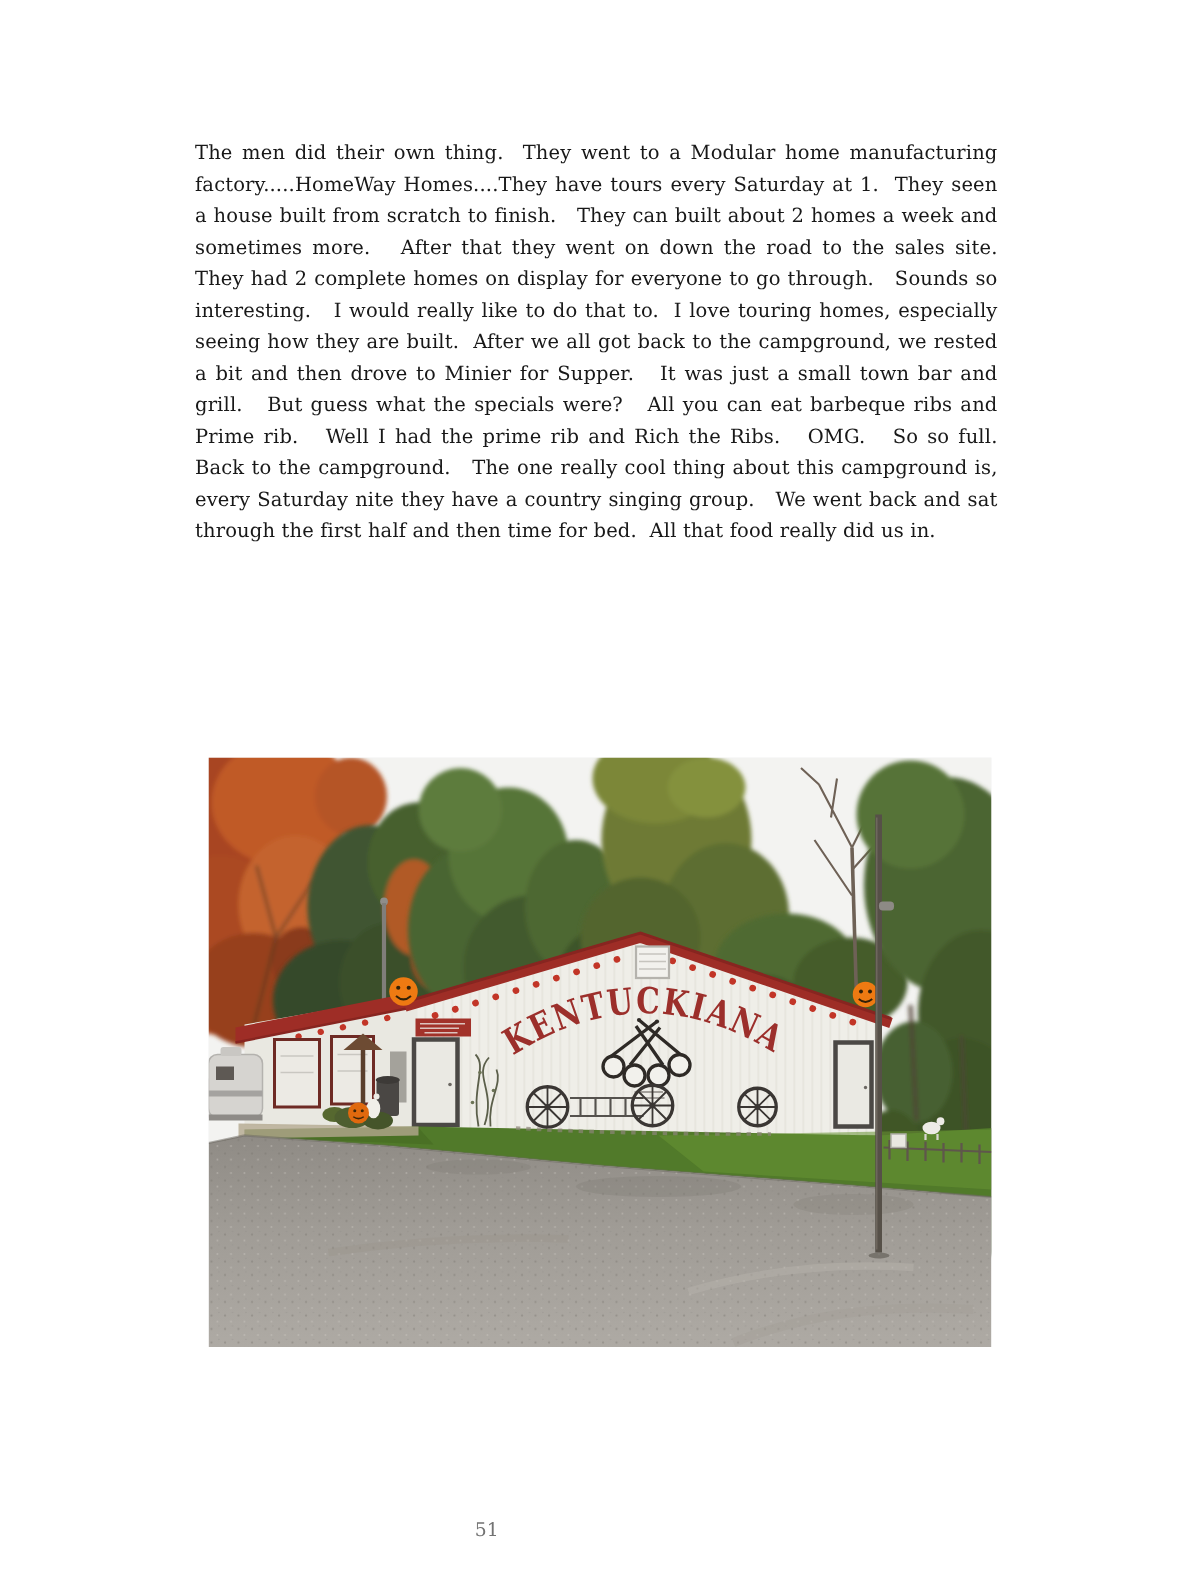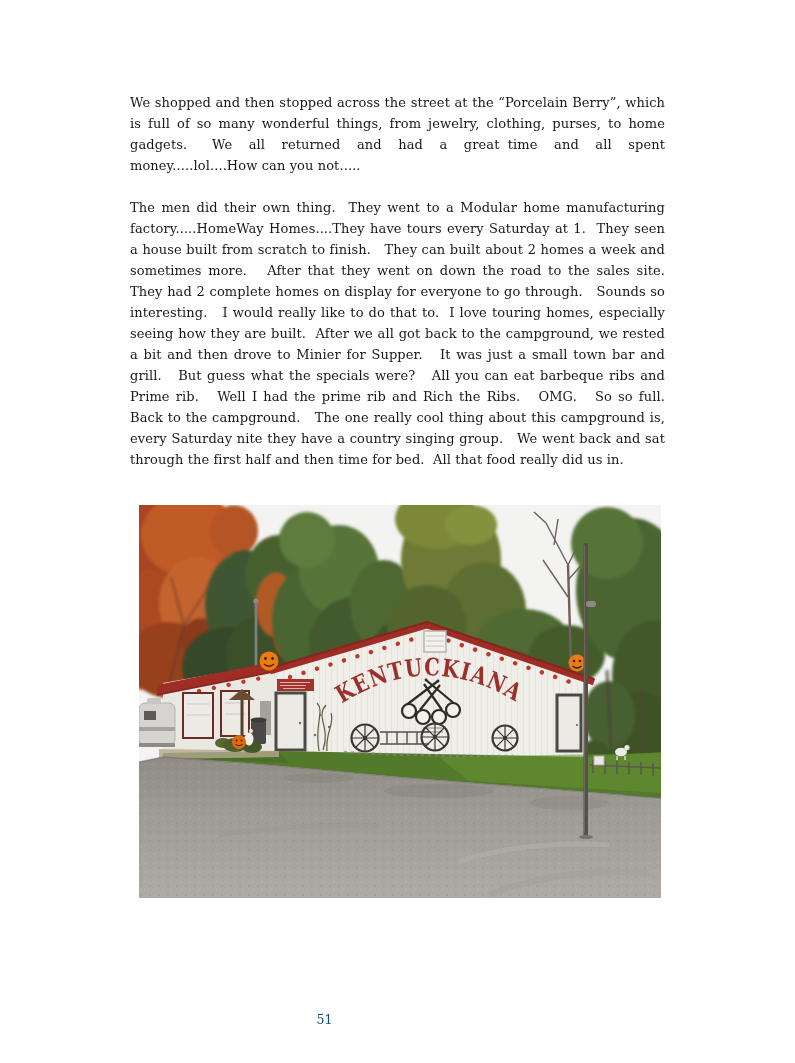--- a/index.html
+++ b/index.html
@@ -18,28 +18,27 @@
     white-space:pre-wrap;
     letter-spacing:0.1px;
   }
   .photo-figure{
     position:absolute;left:139px;top:505px;width:522px;height:393px;
     margin:0;overflow:hidden;background:#f3f3f1;
   }
   .photo-figure svg{display:block;}
   .page-number{
     position:absolute;top:1012px;left:0;width:649px;
-    text-align:center;font-size:12.5px;color:#0c4a6e;line-height:16px;
+    text-align:center;font-size:12.5px;color:#737373;line-height:16px;
   }
 </style>
 </head>
 <body>
 
 <div class="text-block">
-  <p class="para">We shopped and then stopped across the street at the “Porcelain Berry”, which is full of so many wonderful things, from jewelry, clothing, purses, to home gadgets.   We  all  returned  and  had  a  great time  and  all  spent money.....lol....How can you not.....</p>
   <p class="para">The men did their own thing.  They went to a Modular home manufacturing factory.....HomeWay Homes....They have tours every Saturday at 1.  They seen a house built from scratch to finish.   They can built about 2 homes a week and sometimes more.   After that they went on down the road to the sales site.  They had 2 complete homes on display for everyone to go through.   Sounds so interesting.   I would really like to do that to.  I love touring homes, especially seeing how they are built.  After we all got back to the campground, we rested a bit and then drove to Minier for Supper.   It was just a small town bar and grill.   But guess what the specials were?   All you can eat barbeque ribs and Prime rib.   Well I had the prime rib and Rich the Ribs.   OMG.   So so full.  Back to the campground.   The one really cool thing about this campground is, every Saturday nite they have a country singing group.   We went back and sat through the first half and then time for bed.  All that food really did us in.</p>
 </div>
 
 <figure class="photo-figure" aria-label="White gabled Kentuckiana campground building with red roof trim, arched red lettering, crossed-banjo logo, pumpkin decorations, wagon wheels, autumn trees behind, grass strip and gray parking lot in front">
 <svg width="522" height="393" viewBox="0 0 522 393" xmlns="http://www.w3.org/2000/svg">
   <defs>
     <linearGradient id="asGrad" x1="0" y1="0" x2="0" y2="1">
       <stop offset="0" stop-color="#8f8b85"></stop>
       <stop offset="0.45" stop-color="#a09c96"></stop>
       <stop offset="1" stop-color="#aeaaa4"></stop>

